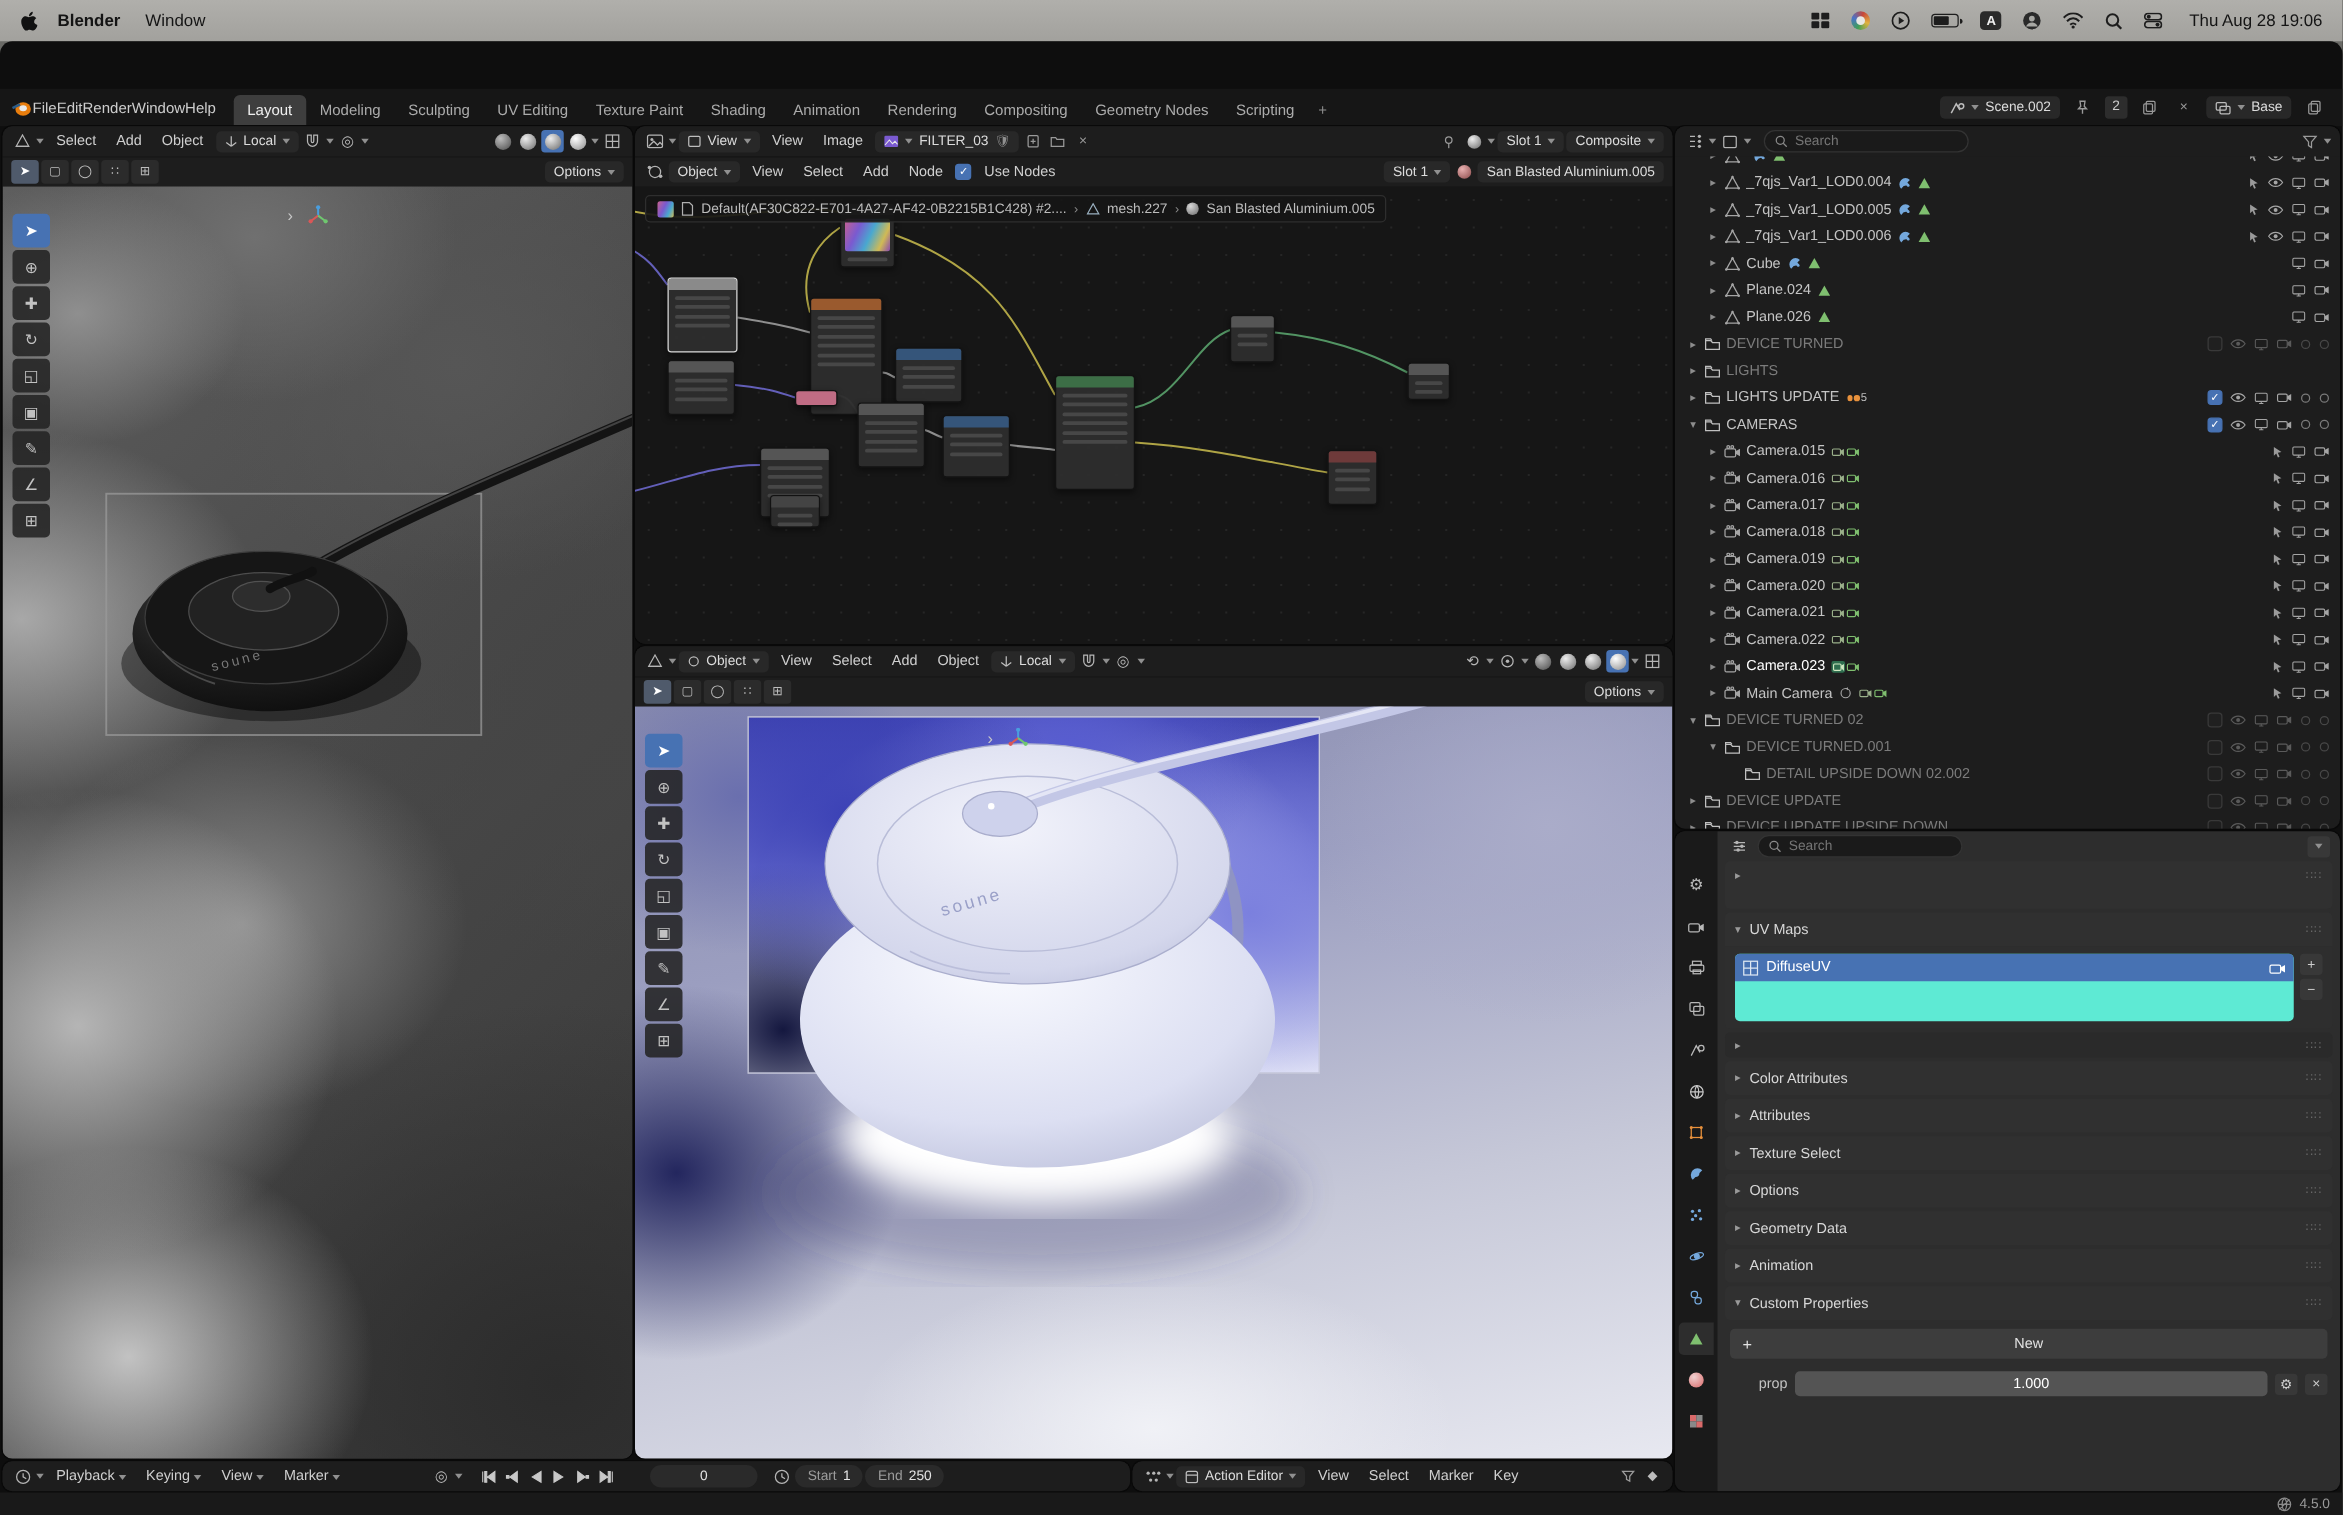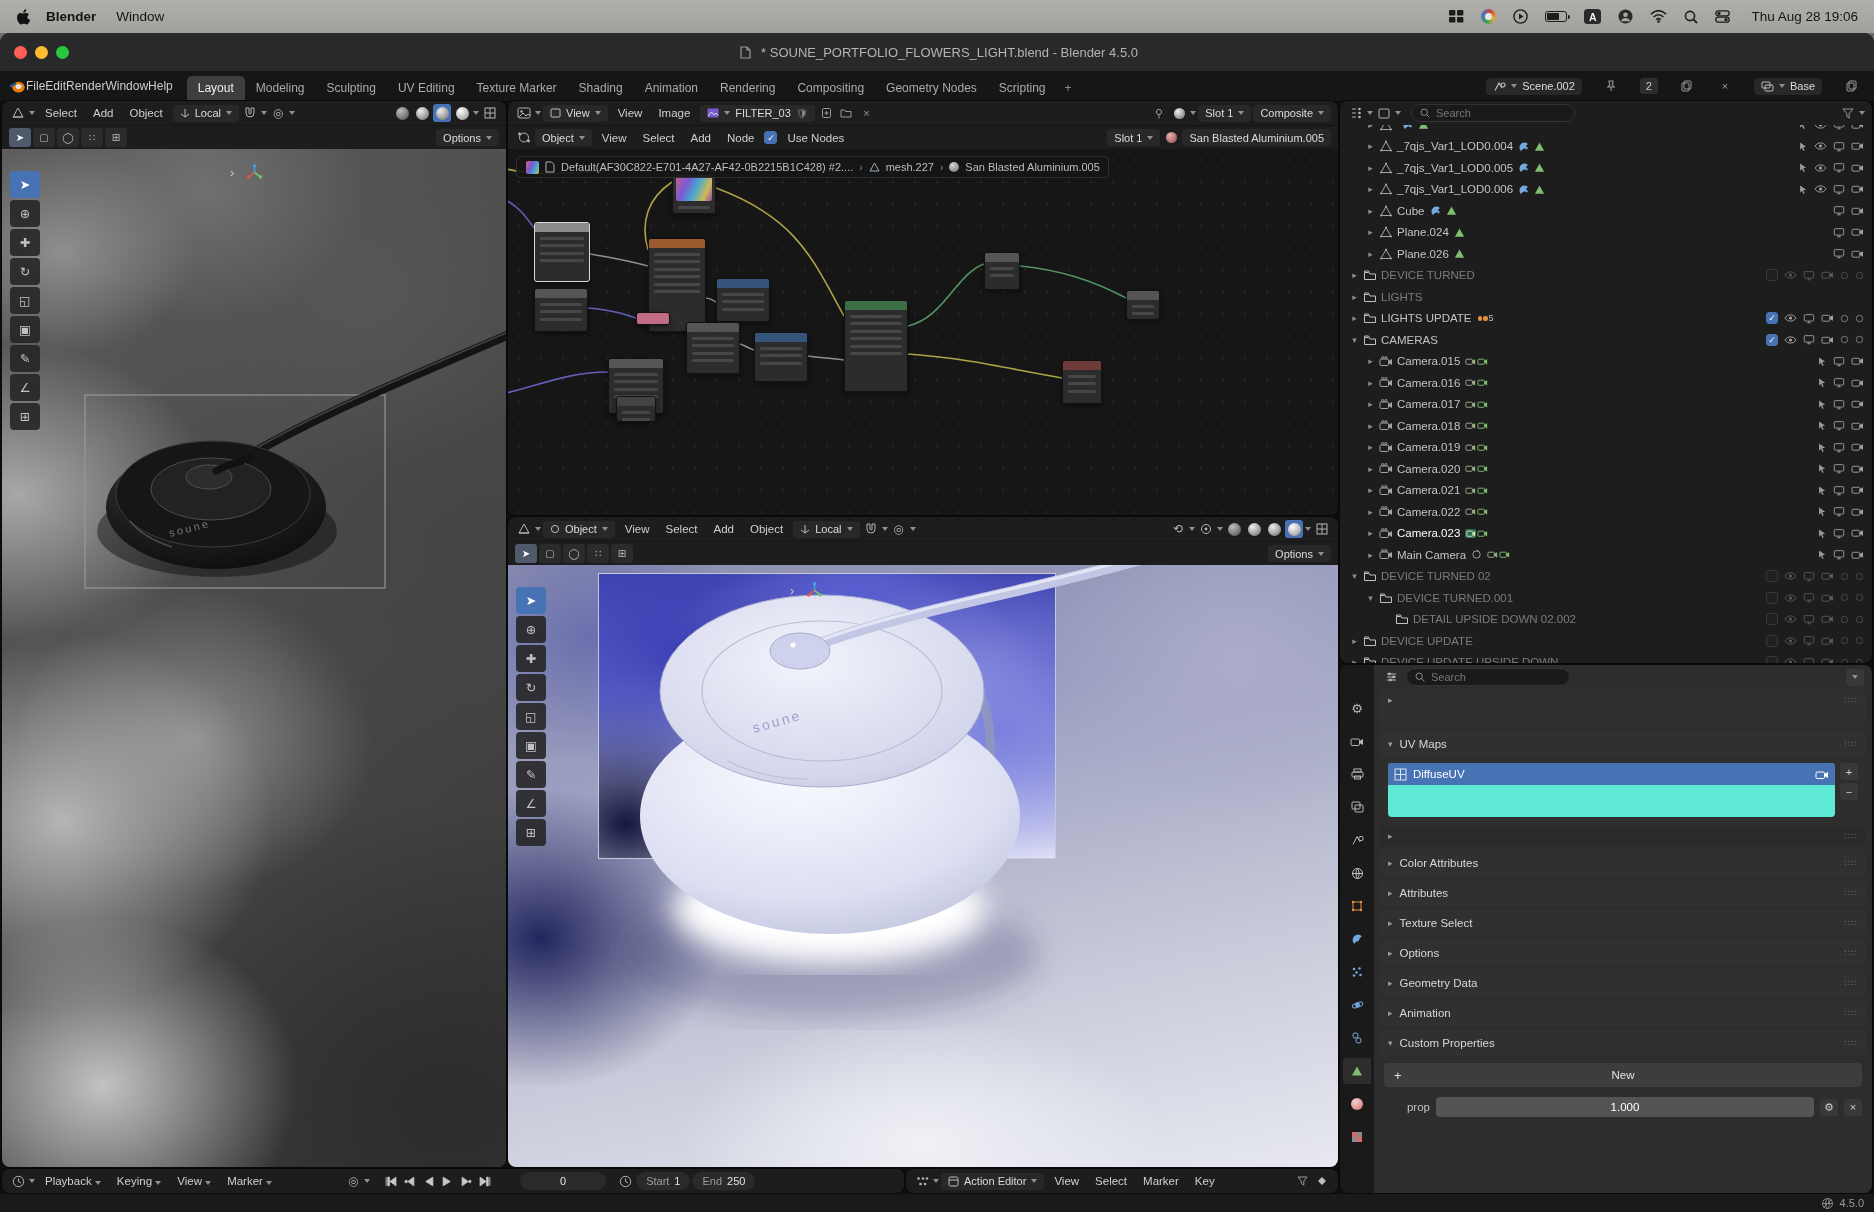--- a/index.html
+++ b/index.html
@@ -21,21 +21,21 @@
 
 #window{position:absolute;top:33px;left:0;width:1874px;height:1179px;background:#0e0e0e;border-radius:10px 10px 0 0;overflow:hidden}
 #titlebar{position:absolute;top:0;left:0;right:0;height:38px;background:#2a2929;display:flex;align-items:center;justify-content:center;color:#b4b4b4;font-size:13px;gap:7px}
 .tl{position:absolute;left:14px;top:0;height:38px;display:flex;align-items:center;gap:8px}
 .tl i{width:13px;height:13px;border-radius:50%;display:block}
 #topbar{position:absolute;top:38px;left:0;right:0;height:30px;background:#161616;display:flex;align-items:center;font-size:12px;color:#cdcdcd;padding:0 8px}
 #tb-tabs{display:flex;align-items:flex-end;height:30px;margin-left:14px}
 .tab{padding:5px 11px 6px;border-radius:5px 5px 0 0;color:#ababab;font-size:12px;white-space:nowrap}
 .tab.active{background:#3e3e3e;color:#efefef}
 .tab.add{color:#8d8d8d;padding:5px 8px 6px}
-.tb-right{margin-left:auto;display:flex;align-items:center;gap:20px;padding-right:6px}
+.tb-right{margin-left:auto;display:flex;gap:9px;padding-right:6px}
 .dd{display:inline-flex;align-items:center;gap:5px;background:#282828;border-radius:4px;padding:2.5px 7px;font-size:11px;color:#dcdcdc;white-space:nowrap}
 .cr{width:0;height:0;border-left:3.5px solid transparent;border-right:3.5px solid transparent;border-top:4px solid #909090}
 .chip{background:#2d2d2d;border-radius:3px;padding:2px 6px;font-size:11px}
 .hic{display:inline-flex;align-items:center;justify-content:center;min-width:18px;height:18px;color:#b5b5b5}
 
 .editor{position:absolute;background:#1d1d1d;border-radius:8px;overflow:hidden;box-shadow:0 0 0 1px #090909}
 .hdr{height:24px;background:#1d1d1d;display:flex;align-items:center;gap:2px;padding:0 7px;font-size:11.5px;color:#cfcfcf;position:relative;z-index:5;flex:none}
 .hdr .menu{padding:2px 8px;border-radius:3px;white-space:nowrap}
 .spacer{flex:1}
 .mode-group{display:flex;gap:2px;align-items:center}
@@ -178,50 +178,36 @@
           <rect x="0.8" y="7.2" width="13.4" height="5" rx="2.5" fill="none" stroke="#1d1d1d" stroke-width="1.3"></rect>
           <circle cx="11" cy="9.7" r="1.6" fill="#1d1d1d"></circle>
         </svg>
       </span>
     <span class="mb-clock">Thu Aug 28 19:06</span>
   </div>
 </div>
 
 <div id="window">
 
-  <div id="titlebar">
-    <div class="tl">
-      <i style="background:#ff5f57"></i>
-      <i style="background:#febc2e"></i>
-      <i style="background:#29c73f"></i>
-    </div>
-    <span class="hic">
-        <svg width="11" height="13" viewBox="0 0 11 13">
-          <path d="M1 1 h6 l3 3 v8 h-9 Z" fill="none" stroke="#9a9a9a" stroke-width="1.2"></path>
-          <path d="M7 1 v3 h3" fill="none" stroke="#9a9a9a" stroke-width="1.2"></path>
-        </svg>
-      </span>
-    <span>* SOUNE_PORTFOLIO_FLOWERS_LIGHT.blend - Blender 4.5.0</span>
-  </div>
 
   <div id="topbar">
     <span class="hic">
         <svg width="17" height="15" viewBox="0 0 17 15">
           <ellipse cx="9.5" cy="8.2" rx="6.2" ry="5.4" fill="#e87d0d"></ellipse>
           <ellipse cx="9.5" cy="7.6" rx="3" ry="2.4" fill="#e8e8e8"></ellipse>
           <path d="M1 7.5 L7 4.5" stroke="#2b5d8a" stroke-width="2.2"></path>
         </svg>
       </span>
     <span id="tb-menus"><span class="menu">File</span><span class="menu">Edit</span><span class="menu">Render</span><span class="menu">Window</span><span class="menu">Help</span></span>
     <div id="tb-tabs">
         <span class="tab active">Layout</span>
         <span class="tab">Modeling</span>
         <span class="tab">Sculpting</span>
         <span class="tab">UV Editing</span>
-        <span class="tab">Texture Marker</span>
+        <span class="tab">Texture Paint</span>
         <span class="tab">Shading</span>
         <span class="tab">Animation</span>
         <span class="tab">Rendering</span>
         <span class="tab">Compositing</span>
         <span class="tab">Geometry Nodes</span>
         <span class="tab">Scripting</span>
         <span class="tab add">+</span>
       </div>
     <div class="tb-right">
       <span class="dd">

